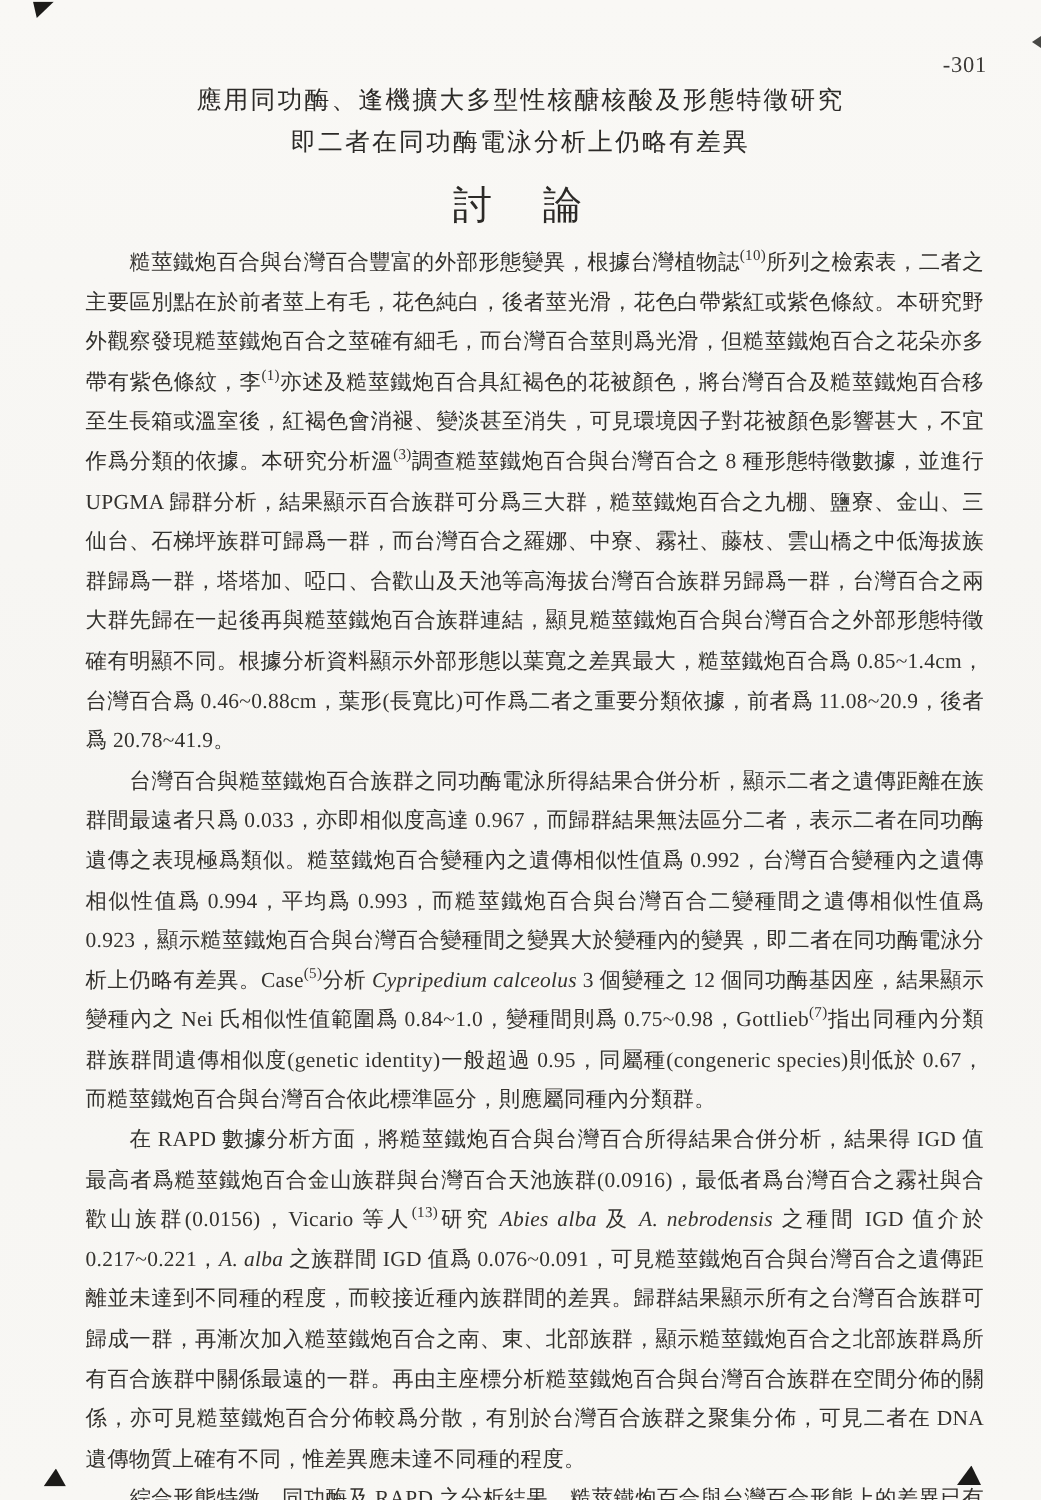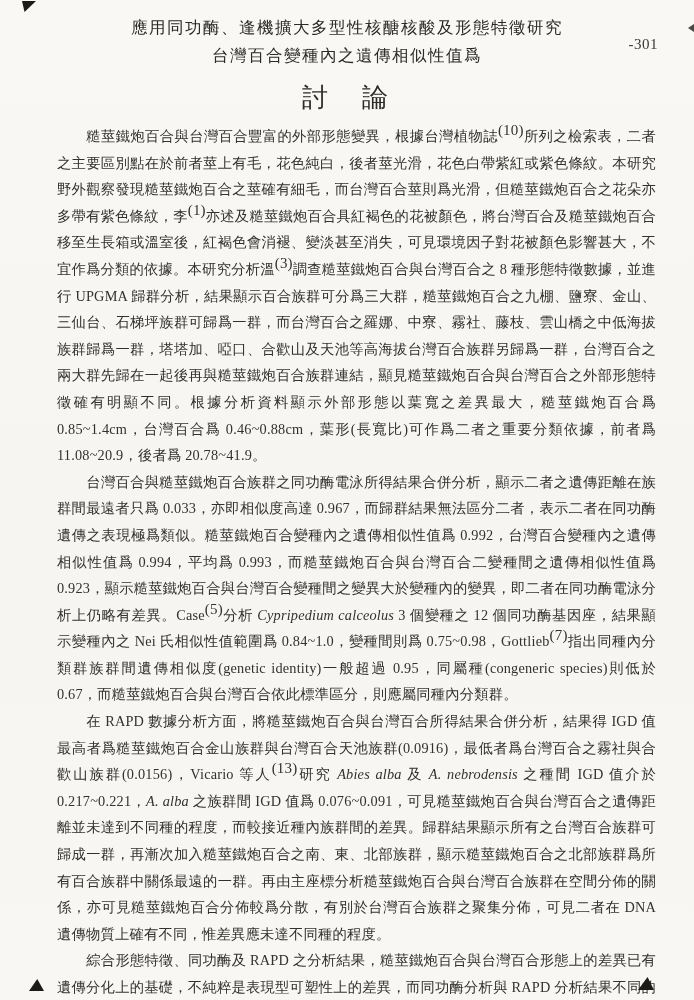--- a/index.html
+++ b/index.html
@@ -14,21 +14,22 @@
   .page{
     position:absolute;inset:0;
     background:linear-gradient(180deg,#f9f8f5 0%,#f6f5f2 55%,#f8f7f4 100%);
   }
   .page-number{
     position:absolute;top:36px;right:36px;
     font-size:15px;letter-spacing:0.5px;color:#3a3835;
   }
   .titles{
     text-align:center;
-    padding-top:14px;
+    padding-top:33px;
+    margin-top:20px;
   }
   .title-line{
     font-size:16.5px;
     line-height:28px;
     letter-spacing:1.5px;
     color:#2c2a27;
   }
   .section-heading{
     text-align:center;
     font-size:26px;
@@ -42,21 +43,21 @@
   .para{
     margin:0;
     text-indent:2.05em;
     font-size:14.3px;
     line-height:26.6px;
     text-align:justify;
     letter-spacing:0.2px;
     color:#33312d;
   }
   .para sup, .species-line sup{
-    font-size:15px;
+    font-size:10px;
     vertical-align:super;
     line-height:0;
   }
   i{}
   
   .scan-mark{position:absolute;background:#1c1b19;}
   .mark-tl{
     top:1px;left:22px;width:14px;height:11px;
     clip-path:polygon(0 0,100% 0,18% 100%);
   }
@@ -79,21 +80,21 @@
 
 <div class="page">
 
   <span class="scan-mark mark-tl"></span>
   <span class="scan-mark mark-r"></span>
 
   <div class="page-number">-301</div>
 
   <div class="titles">
     <div class="title-line">應用同功酶、逢機擴大多型性核醣核酸及形態特徵研究</div>
-    <div class="title-line">台灣百合變種內之遺傳相似性值爲</div>
+    <div class="title-line">即二者在同功酶電泳分析上仍略有差異</div>
   </div>
 
   <div class="section-heading">討　論</div>
 
   <div class="content">
     <div>
         <p class="para"><span>糙莖鐵炮百合與台灣百合豐富的外部形態變異，根據台灣植物誌</span><sup>(10)</sup><span>所列之檢索表，二者之主要區別點在於前者莖上有毛，花色純白，後者莖光滑，花色白帶紫紅或紫色條紋。本研究野外觀察發現糙莖鐵炮百合之莖確有細毛，而台灣百合莖則爲光滑，但糙莖鐵炮百合之花朵亦多帶有紫色條紋，李</span><sup>(1)</sup><span>亦述及糙莖鐵炮百合具紅褐色的花被顏色，將台灣百合及糙莖鐵炮百合移至生長箱或溫室後，紅褐色會消褪、變淡甚至消失，可見環境因子對花被顏色影響甚大，不宜作爲分類的依據。本研究分析溫</span><sup>(3)</sup><span>調查糙莖鐵炮百合與台灣百合之 8 種形態特徵數據，並進行 UPGMA 歸群分析，結果顯示百合族群可分爲三大群，糙莖鐵炮百合之九棚、鹽寮、金山、三仙台、石梯坪族群可歸爲一群，而台灣百合之羅娜、中寮、霧社、藤枝、雲山橋之中低海拔族群歸爲一群，塔塔加、啞口、合歡山及天池等高海拔台灣百合族群另歸爲一群，台灣百合之兩大群先歸在一起後再與糙莖鐵炮百合族群連結，顯見糙莖鐵炮百合與台灣百合之外部形態特徵確有明顯不同。根據分析資料顯示外部形態以葉寬之差異最大，糙莖鐵炮百合爲 0.85~1.4cm，台灣百合爲 0.46~0.88cm，葉形(長寬比)可作爲二者之重要分類依據，前者爲 11.08~20.9，後者爲 20.78~41.9。</span></p>
         <p class="para"><span>台灣百合與糙莖鐵炮百合族群之同功酶電泳所得結果合併分析，顯示二者之遺傳距離在族群間最遠者只爲 0.033，亦即相似度高達 0.967，而歸群結果無法區分二者，表示二者在同功酶遺傳之表現極爲類似。糙莖鐵炮百合變種內之遺傳相似性值爲 0.992，台灣百合變種內之遺傳相似性值爲 0.994，平均爲 0.993，而糙莖鐵炮百合與台灣百合二變種間之遺傳相似性值爲 0.923，顯示糙莖鐵炮百合與台灣百合變種間之變異大於變種內的變異，即二者在同功酶電泳分析上仍略有差異。Case</span><sup>(5)</sup><span>分析 </span><i>Cypripedium calceolus</i><span> 3 個變種之 12 個同功酶基因座，結果顯示變種內之 Nei 氏相似性值範圍爲 0.84~1.0，變種間則爲 0.75~0.98，Gottlieb</span><sup>(7)</sup><span>指出同種內分類群族群間遺傳相似度(genetic identity)一般超過 0.95，同屬種(congeneric species)則低於 0.67，而糙莖鐵炮百合與台灣百合依此標準區分，則應屬同種內分類群。</span></p>
         <p class="para"><span>在 RAPD 數據分析方面，將糙莖鐵炮百合與台灣百合所得結果合併分析，結果得 IGD 值最高者爲糙莖鐵炮百合金山族群與台灣百合天池族群(0.0916)，最低者爲台灣百合之霧社與合歡山族群(0.0156)，Vicario 等人</span><sup>(13)</sup><span>研究 </span><i>Abies alba</i><span> 及 </span><i>A. nebrodensis</i><span> 之種間 IGD 值介於 0.217~0.221，</span><i>A. alba</i><span> 之族群間 IGD 值爲 0.076~0.091，可見糙莖鐵炮百合與台灣百合之遺傳距離並未達到不同種的程度，而較接近種內族群間的差異。歸群結果顯示所有之台灣百合族群可歸成一群，再漸次加入糙莖鐵炮百合之南、東、北部族群，顯示糙莖鐵炮百合之北部族群爲所有百合族群中關係最遠的一群。再由主座標分析糙莖鐵炮百合與台灣百合族群在空間分佈的關係，亦可見糙莖鐵炮百合分佈較爲分散，有別於台灣百合族群之聚集分佈，可見二者在 DNA 遺傳物質上確有不同，惟差異應未達不同種的程度。</span></p>
         <p class="para"><span>綜合形態特徵、同功酶及 RAPD 之分析結果，糙莖鐵炮百合與台灣百合形態上的差異已有遺傳分化上的基礎，不純粹是表現型可塑性上的差異，而同功酶分析與 RAPD 分析結果不同的原因，可能爲 RAPD 所分析者爲 DNA 上的差異，而 DNA 的差異多發生在 non-coding 部份，與同功酶均具有功能者不同，且有 30%胺基酸取代並不影響電荷</span></p>

